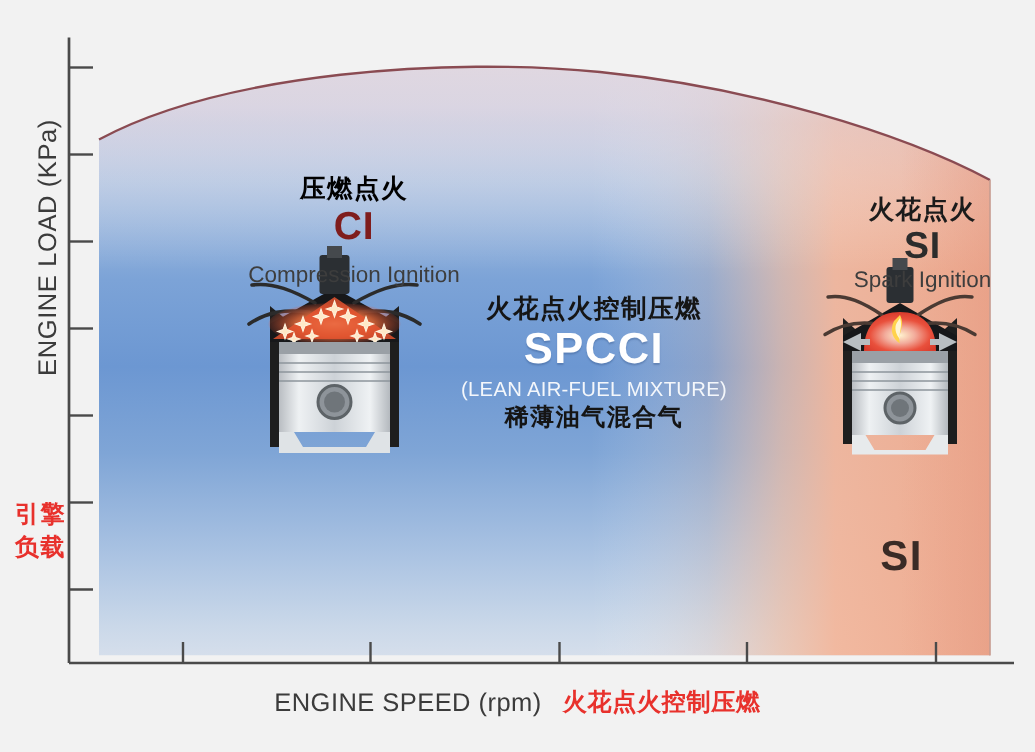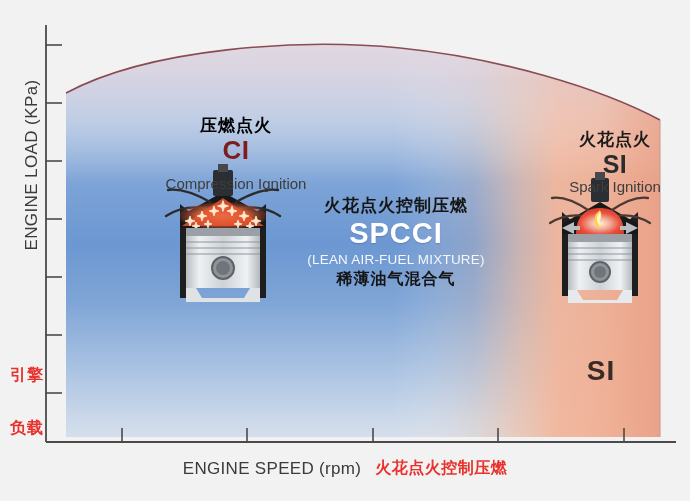--- a/index.html
+++ b/index.html
@@ -21,21 +21,21 @@
     pointer-events:none;
   }
   .yaxis-label{
     font-size:17px;color:#3b3b3b;letter-spacing:.4px;white-space:nowrap;
   }
   .ycn{
     position:absolute;left:4px;top:333px;width:46px;
     text-align:center;color:#e8312c;font-weight:bold;font-size:16px;
     line-height:1.35;
   }
-  .ycn div{letter-spacing:1px;margin-top:31px;}
+  .ycn div{letter-spacing:1px;}
 
   .xaxis-row{
     position:absolute;left:0;top:458px;width:690px;
     display:flex;align-items:center;justify-content:center;gap:14px;
   }
   .xaxis-label{font-size:17px;color:#3b3b3b;letter-spacing:.3px;}
   .xcn{font-size:16px;color:#e8312c;font-weight:bold;letter-spacing:.5px;}
 
   
   .anno{position:absolute;text-align:center;pointer-events:none;line-height:1.12;}

